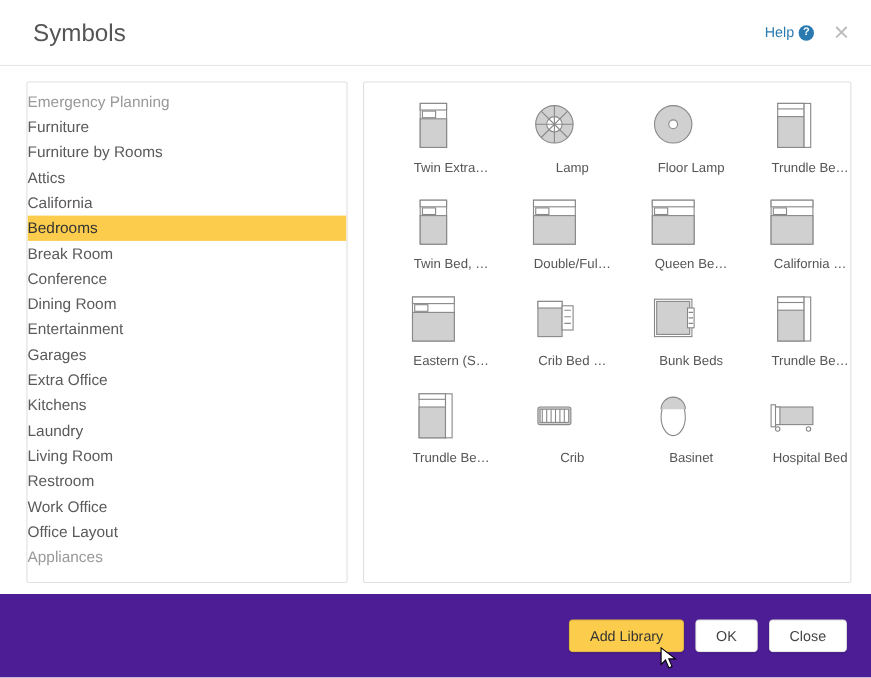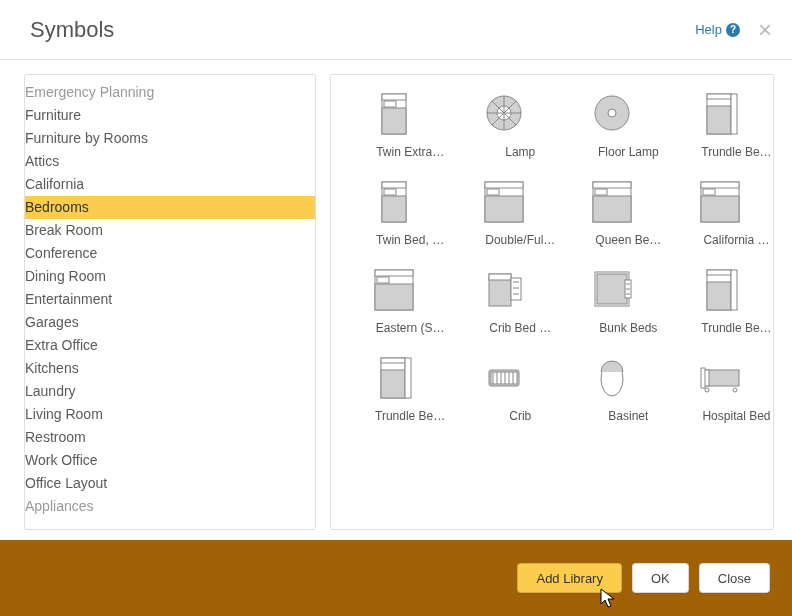--- a/index.html
+++ b/index.html
@@ -20,21 +20,21 @@
   .pad2 { padding-left: 82px; }
   .pad3 { padding-left: 86px; }
   .cut { color:#999; }
   .sel { background: #fccd4d; color: #333; }
   .tree li > span.sel { padding-right: 4px; }
   .gallery { flex:1; border:1px solid #e0e0e0; border-radius:2px; padding: 12px 12px 6px 12px; overflow:hidden; }
   .grid { display:grid; grid-template-columns: repeat(4, 1fr); column-gap: 8px; row-gap: 16px; }
   .symbol { display:flex; flex-direction:column; align-items:center; gap:6px; cursor:pointer; }
   .symbol .thumb { width:60px; height:52px; display:flex; align-items:center; justify-content:center; }
   .symbol .lbl { font-size:12px; color:#555; text-align:left; max-width:84px; white-space:nowrap; overflow:hidden; text-overflow:ellipsis;margin-left:32px; }
-  .footer { height: 76px; background:#a16207; display:flex; align-items:center; justify-content:flex-end; padding: 0 22px; gap: 10px; }
+  .footer { height: 76px; background:#4c1d95; display:flex; align-items:center; justify-content:flex-end; padding: 0 22px; gap: 10px; }
   .btn { height: 30px; padding: 0 18px; border-radius: 4px; border:1px solid rgba(0,0,0,0.15); font-size:13px; cursor:pointer; box-shadow: 0 1px 1px rgba(0,0,0,0.08); }
   .btn-primary { background:#fccd4d; color:#333; }
   .btn-default { background:#fff; color:#444; }
   .cursor { position:absolute; left:600px; top:588px; pointer-events:none; }
 </style>
 </head>
 <body>
 
 <div class="dialog">
   <div class="header">

